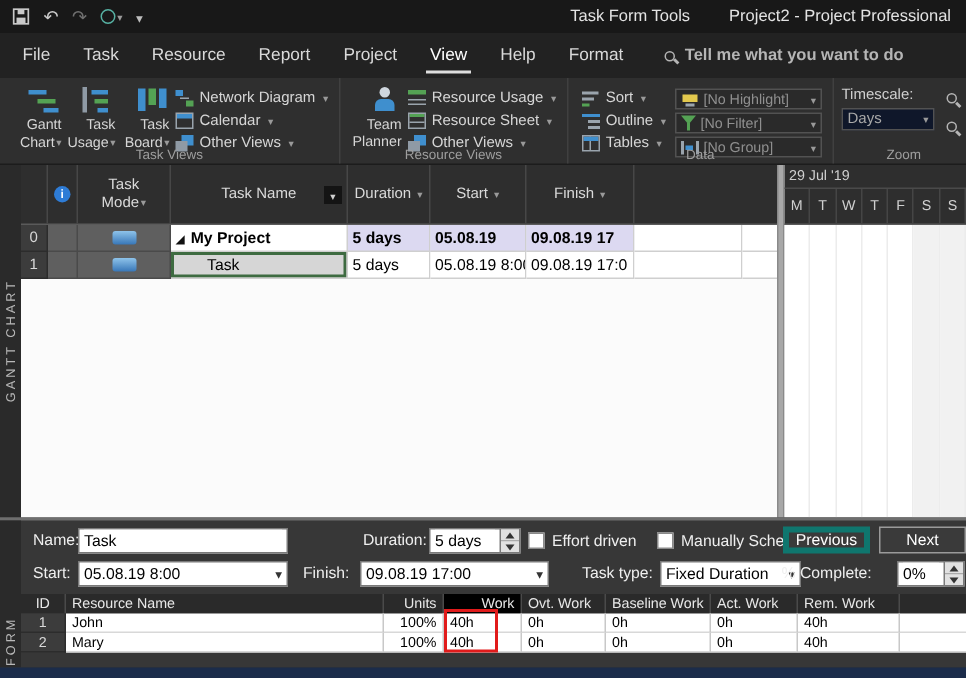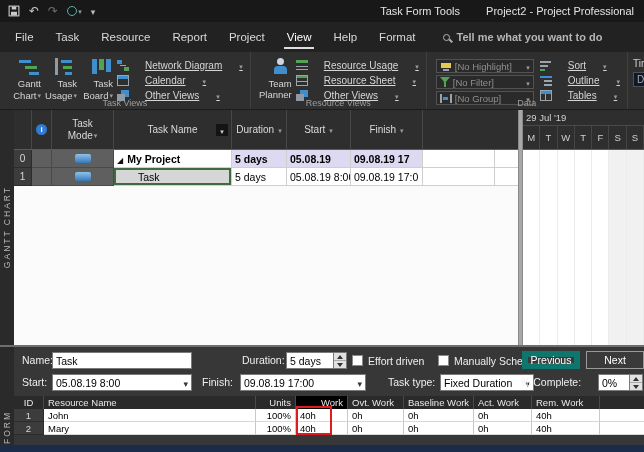--- a/index.html
+++ b/index.html
@@ -38,21 +38,21 @@
   .ic-gantt{background-image:linear-gradient(#3f8fce,#3f8fce),linear-gradient(#54a254,#54a254),linear-gradient(#3f8fce,#3f8fce);
             background-size:12px 3px,12px 3px,10px 3px;background-position:0 3px,6px 9px,10px 15px;}
   .ic-usage{background-image:linear-gradient(#8f9aa5,#8f9aa5),linear-gradient(#3f8fce,#3f8fce),linear-gradient(#54a254,#54a254),linear-gradient(#3f8fce,#3f8fce);
             background-size:3px 17px,11px 3px,9px 3px,7px 3px;background-position:0 1px,6px 3px,8px 9px,10px 15px;}
   .ic-board{background-image:linear-gradient(#3f8fce,#3f8fce),linear-gradient(#54a254,#54a254),linear-gradient(#3f8fce,#3f8fce);
             background-size:5px 15px,5px 11px,5px 13px;background-position:1px 2px,8px 2px,15px 2px;}
   .ic-team{position:relative;}
   .ic-team::before{content:"";position:absolute;left:7px;top:1px;width:7px;height:7px;border-radius:50%;background:#cfd6dd;}
   .ic-team::after{content:"";position:absolute;left:4px;top:9px;width:13px;height:8px;border-radius:4px 4px 0 0;background:#3f8fce;}
   .menu-col{display:flex;flex-direction:column;gap:2px;padding:4px 2px 0 4px;}
-  .menuitem{display:flex;align-items:center;gap:16px;height:13px;color:#d6d6d6;font-size:10px;white-space:nowrap;cursor:default;text-decoration:underline;}
+  .menuitem{display:flex;align-items:center;gap:4px;height:13px;color:#d6d6d6;font-size:10px;white-space:nowrap;cursor:default;}
   .mi-ic{width:12px;height:11px;flex:0 0 auto;background-repeat:no-repeat;}
   .ic-network{background-image:linear-gradient(#3f8fce,#3f8fce),linear-gradient(#9aa4ad,#9aa4ad),linear-gradient(#54a254,#54a254);
               background-size:5px 4px,6px 1px,5px 4px;background-position:0 0,3px 5px,7px 7px;}
   .ic-cal{border:1px solid #9aa4ad;background-image:linear-gradient(#3f8fce,#3f8fce);background-size:10px 3px;background-position:0 0;}
   .ic-views{background-image:linear-gradient(#8f9aa5,#8f9aa5),linear-gradient(#3f8fce,#3f8fce);background-size:8px 7px,8px 7px;background-position:0 4px,4px 0;}
   .ic-rusage{background-image:linear-gradient(#54a254,#54a254),linear-gradient(#9aa4ad,#9aa4ad),linear-gradient(#9aa4ad,#9aa4ad);
              background-size:12px 3px,12px 1px,12px 1px;background-position:0 0,0 6px,0 9px;}
   .ic-rsheet{border:1px solid #9aa4ad;background-image:linear-gradient(#54a254,#54a254),linear-gradient(#9aa4ad,#9aa4ad);
              background-size:10px 2px,10px 1px;background-position:0 0,0 5px;}
   .ic-sort{background-image:linear-gradient(#9aa4ad,#9aa4ad),linear-gradient(#9aa4ad,#9aa4ad),linear-gradient(#54a254,#54a254);
@@ -130,21 +130,21 @@
   .combo .ct{flex:1;white-space:nowrap;overflow:hidden;}
   .combo .glyph-caret-dk::before{content:"▾";font-size:9px;color:#333;}
   .spin{position:absolute;width:13px;height:17px;display:flex;flex-direction:column;border:1px solid #7a7a7a;border-left:none;background:#e1e1e1;}
   .spin .sb{flex:1;position:relative;background:#e1e1e1;border-bottom:1px solid #aaa;}
   .spin .sb:last-child{border-bottom:none;}
   .spin .up::after{content:"";position:absolute;left:3px;top:2px;border-left:3px solid transparent;border-right:3px solid transparent;border-bottom:4px solid #333;}
   .spin .down::after{content:"";position:absolute;left:3px;top:2px;border-left:3px solid transparent;border-right:3px solid transparent;border-top:4px solid #333;}
   .cb{position:absolute;display:flex;align-items:center;gap:5px;color:#efefef;font-size:10.5px;height:13px;}
   .cb .box{width:11px;height:11px;background:#fff;border:1px solid #8a8a8a;flex:0 0 auto;}
   .fbtn{position:absolute;height:18px;display:flex;align-items:center;justify-content:center;color:#fff;font-size:10.5px;background:#3a3a3a;cursor:default;}
-  .fbtn.focus{border:6px solid #0f766e;}
+  .fbtn.focus{border:4px solid #0f766e;}
   .fbtn.plain{border:1px solid #9a9a9a;}
   .fgrid{position:absolute;left:0;right:0;top:49px;}
   .grow{display:flex;width:100%;}
   .ghead{height:13px;background:#2a2a2a;}
   .ghcell{display:flex;align-items:center;color:#e8e8e8;font-size:9.5px;border-right:1px solid #4a4a4a;padding:0 4px;white-space:nowrap;overflow:hidden;}
   .ghcell.selcol{background:#000;}
   .gdrow{height:13px;}
   .gcell{display:flex;align-items:center;background:#fff;color:#000;font-size:9.5px;border-right:1px solid #c8c8c8;border-bottom:1px solid #d8d8d8;padding:0 4px;white-space:nowrap;overflow:hidden;}
   .gidcell{background:#3c3c3c;color:#d8d8d8;justify-content:center;border-right:1px solid #2c2c2c;border-bottom:1px solid #2c2c2c;}
   .g-id{flex:0 0 30px;}
@@ -278,50 +278,50 @@
             <span class="mi-ic ic-views"></span>
             <span>Other Views</span>
             <i class="glyph-caret-sm"></i>
           </div>
       </div>
       <div class="rgroup-label">Resource Views</div>
     </div>
 
     <div class="rgroup">
       <div class="menu-col">
+        <div class="menuitem">
+            <span class="mi-ic ic-sort"></span>
+            <span>Sort</span>
+            <i class="glyph-caret-sm"></i>
+          </div>
+        <div class="menuitem">
+            <span class="mi-ic ic-outline"></span>
+            <span>Outline</span>
+            <i class="glyph-caret-sm"></i>
+          </div>
+        <div class="menuitem">
+            <span class="mi-ic ic-tables"></span>
+            <span>Tables</span>
+            <i class="glyph-caret-sm"></i>
+          </div>
+      </div>
+      <div class="menu-col">
         <div class="combo-sm">
             <span class="mi-ic ic-highlight"></span>
             <span class="ct">[No Highlight]</span>
             <i class="glyph-caret-sm"></i>
           </div>
         <div class="combo-sm">
             <span class="ic-filter"></span>
             <span class="ct">[No Filter]</span>
             <i class="glyph-caret-sm"></i>
           </div>
         <div class="combo-sm">
             <span class="mi-ic ic-group"></span>
             <span class="ct">[No Group]</span>
-            <i class="glyph-caret-sm"></i>
-          </div>
-      </div>
-      <div class="menu-col">
-        <div class="menuitem">
-            <span class="mi-ic ic-sort"></span>
-            <span>Sort</span>
-            <i class="glyph-caret-sm"></i>
-          </div>
-        <div class="menuitem">
-            <span class="mi-ic ic-outline"></span>
-            <span>Outline</span>
-            <i class="glyph-caret-sm"></i>
-          </div>
-        <div class="menuitem">
-            <span class="mi-ic ic-tables"></span>
-            <span>Tables</span>
             <i class="glyph-caret-sm"></i>
           </div>
       </div>
       <div class="rgroup-label">Data</div>
     </div>
 
     <div class="rgroup">
       <div class="zoom-col">
         <span class="zoom-lbl">Timescale:</span>
         <div class="zoom-combo">

